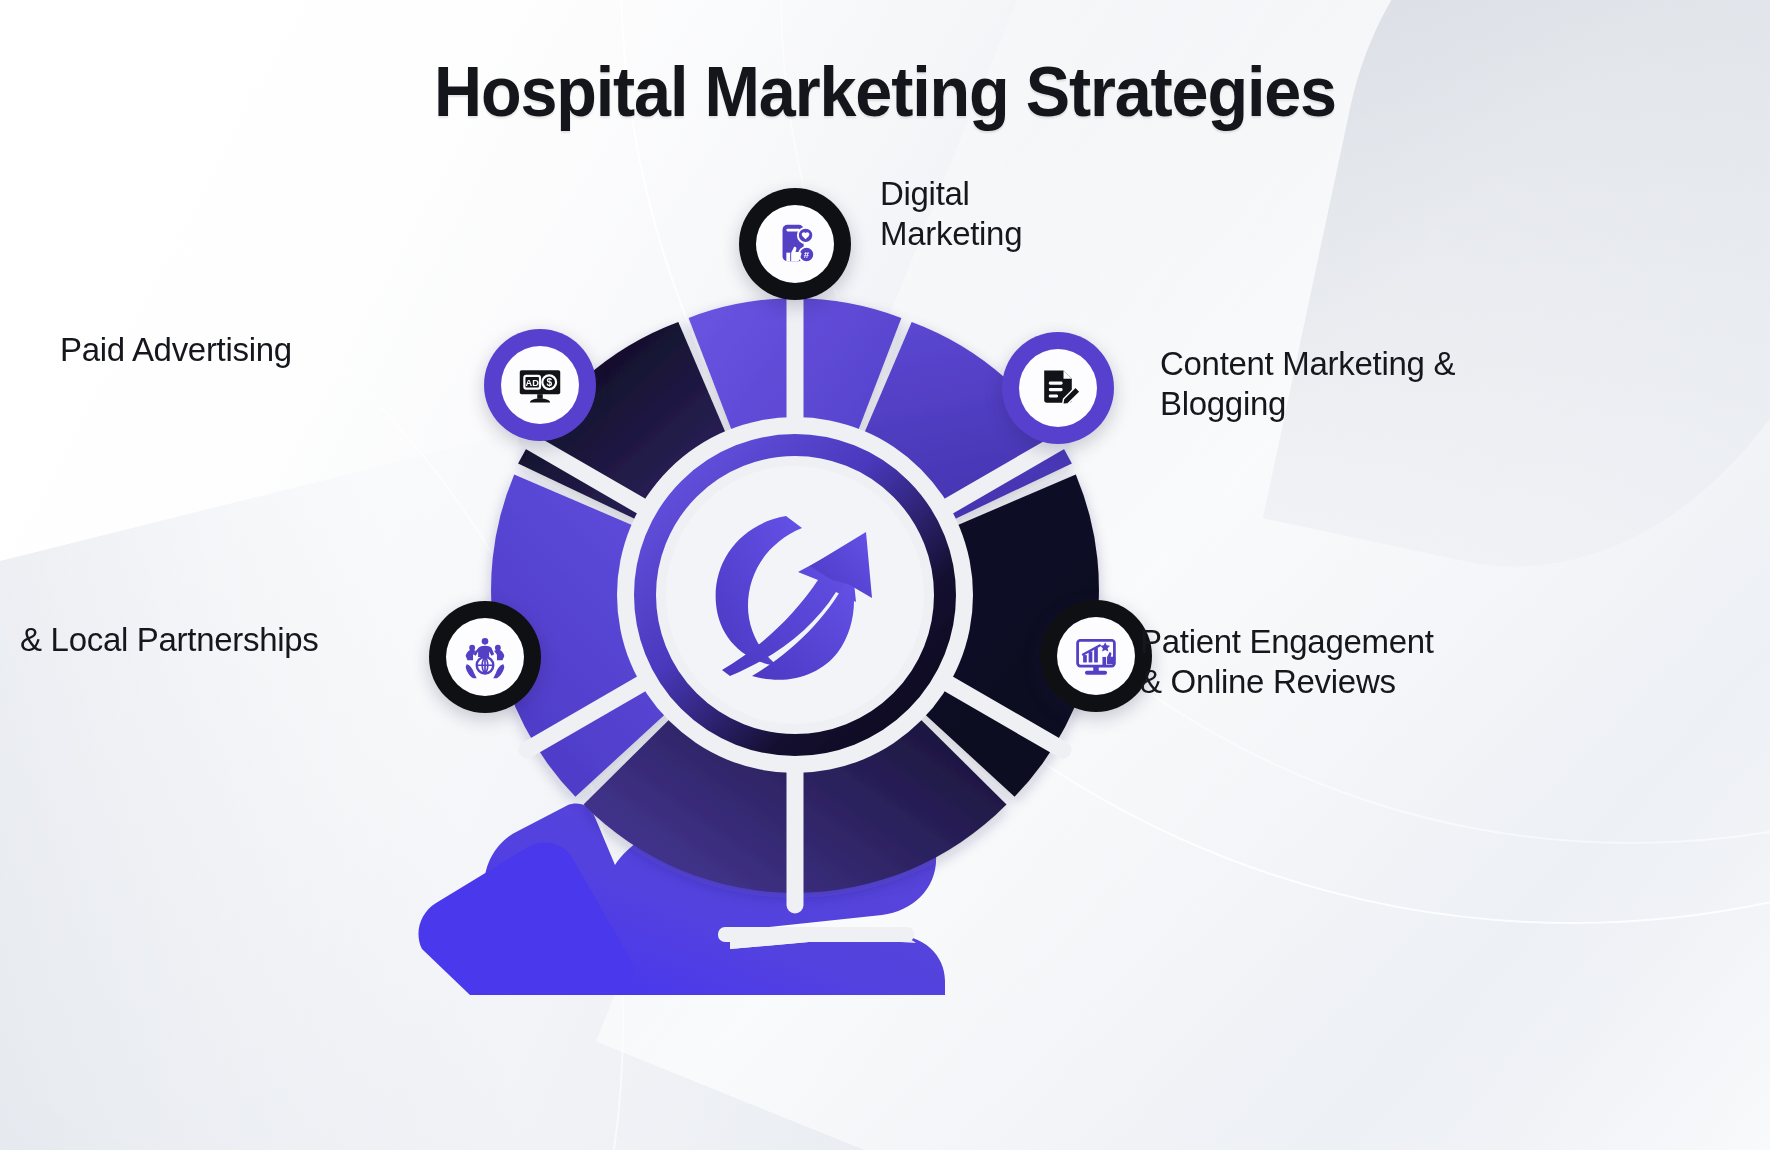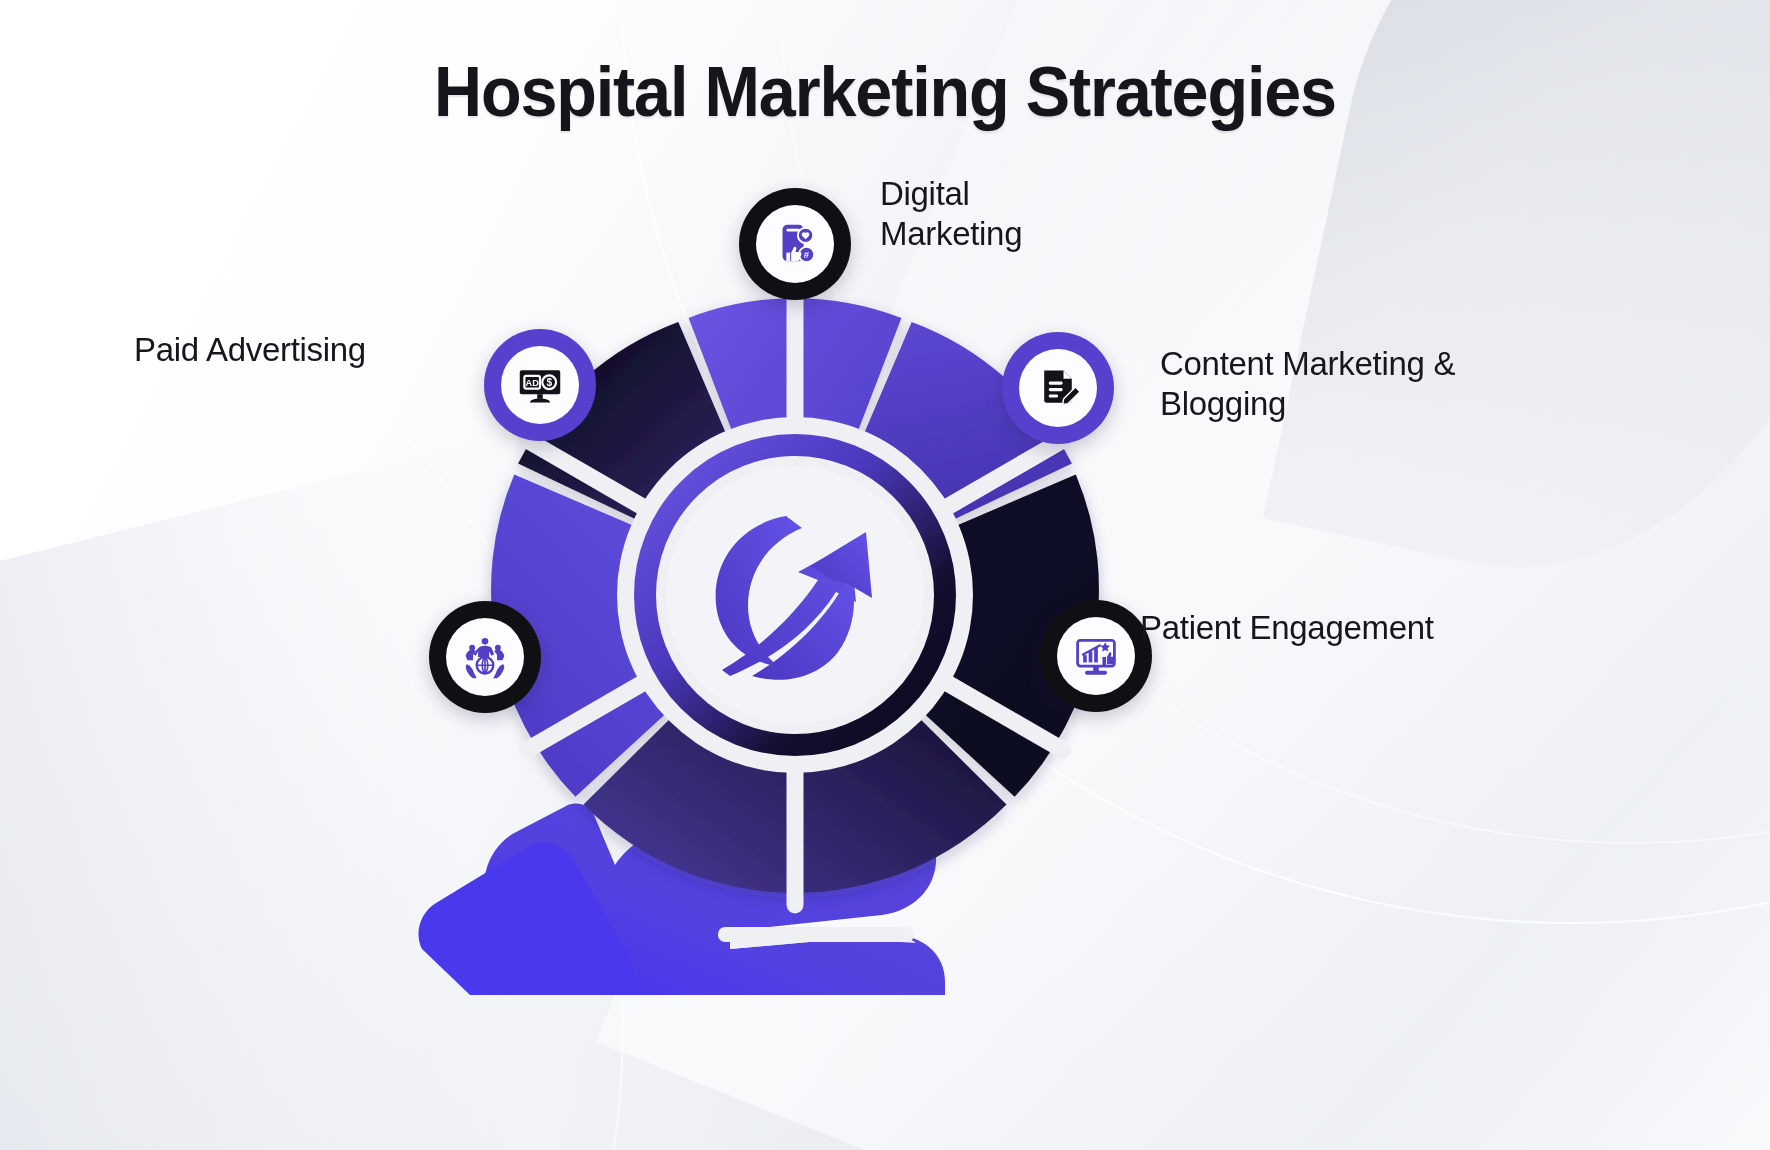--- a/index.html
+++ b/index.html
@@ -64,24 +64,24 @@
   .b-digital{left:739px;top:188px;}
   .b-content{left:1002px;top:332px;}
   .b-patient{left:1040px;top:600px;}
   .b-community{left:429px;top:601px;}
   .b-paid{left:484px;top:329px;}
 
   
   .label{position:absolute;font-size:33px;line-height:1.22;color:#15171d;font-weight:500;
     letter-spacing:-.3px;}
   .label.r{text-align:left;}
-  .label.l{text-align:center;}
+  .label.l{text-align:left;}
   .lb-digital{left:880px;top:174px;width:330px;}
   .lb-content{left:1160px;top:344px;width:380px;}
-  .lb-patient{left:1140px;top:608px;width:400px;}
+  .lb-patient{left:1140px;top:622px;width:400px;}
   .lb-community{left:20px;top:620px;width:400px;}
   .lb-paid{left:60px;top:330px;width:380px;}
 </style>
 </head>
 <body>
 
 <div id="stage">
 
   <div class="bg-base"></div>
   <div class="bg-sheen sheen1"></div>
@@ -291,22 +291,24 @@
     <div>Blogging</div>
   </div>
 
   <div class="label r lb-digital">
     <div>Digital</div>
     <div>Marketing</div>
   </div>
 
   <div class="label r lb-patient">
     <div>Patient Engagement</div>
+    <div>&amp; Online Reviews</div>
   </div>
 
   <div class="label l lb-community">
+    <div>&amp; Local Partnerships</div>
   </div>
 
   <div class="label l lb-paid">
     <div>Paid Advertising</div>
   </div>
 
 </div>
 
 </body></html>

